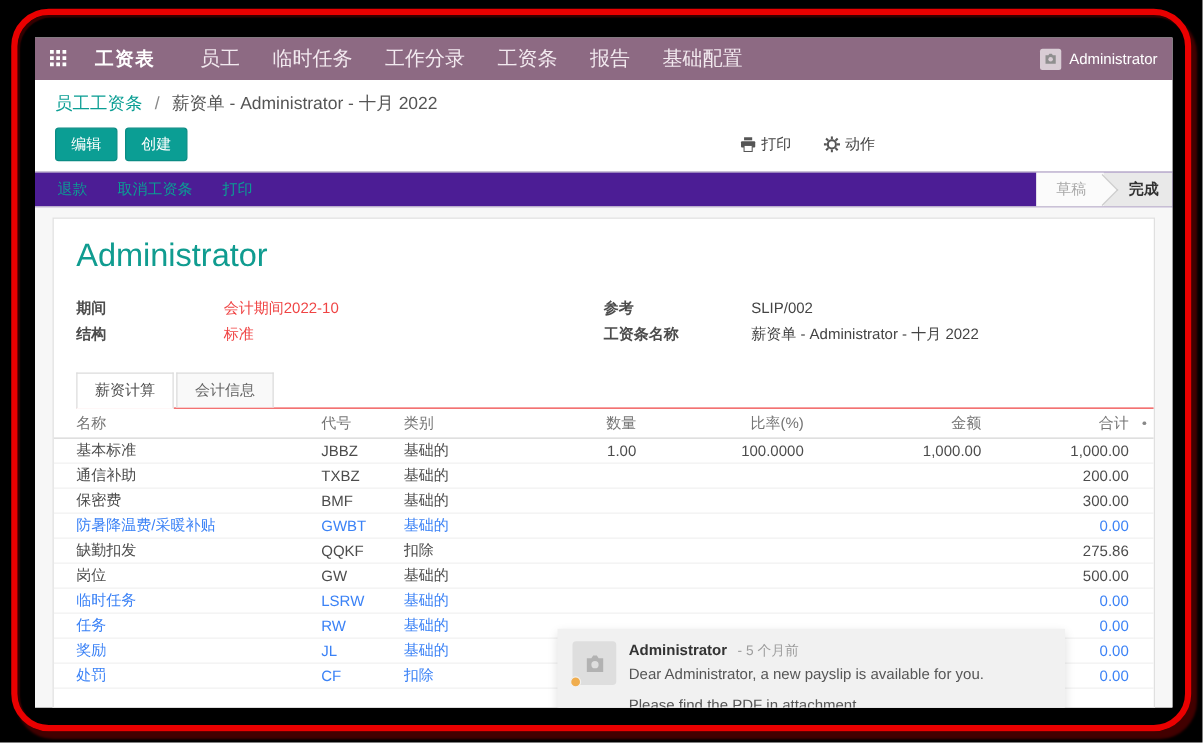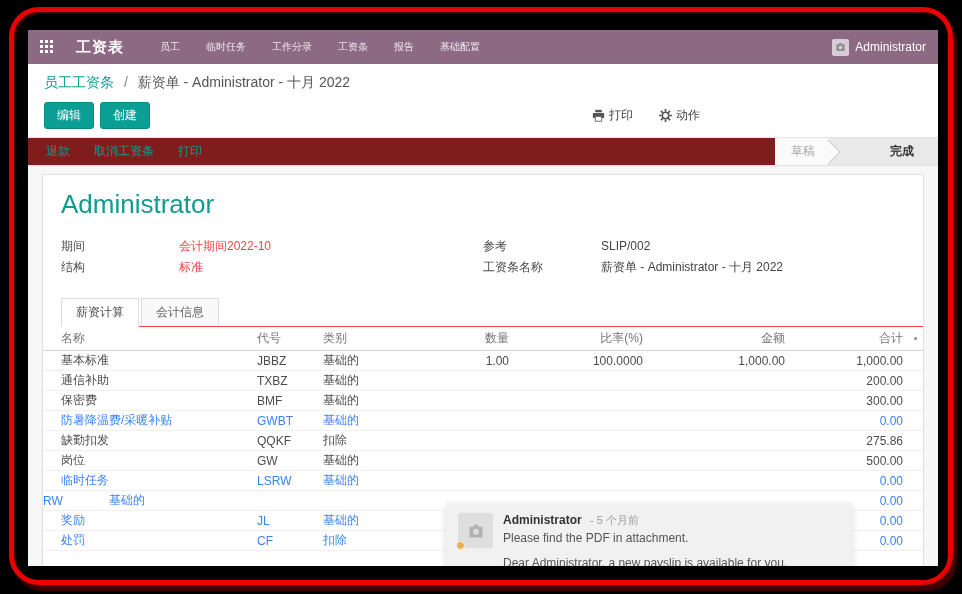--- a/index.html
+++ b/index.html
@@ -15,21 +15,21 @@
   .ui { position:absolute; left:28px; top:30px; width:910px; height:536px;
         background:#fff; overflow:hidden; font-size:12px; color:#4c4c4c; }
 
   
   .nav { height:34px; background:#8d6a83; display:flex; align-items:center; padding:0 12px; }
   .apps-icon { width:15px; height:15px; display:grid; grid-template-columns:repeat(3,3px);
                grid-template-rows:repeat(3,3px); gap:2px; cursor:pointer; }
   .apps-icon i { background:#fff; }
   .brand { color:#fff; font-size:15px; font-weight:bold; margin-left:21px; letter-spacing:1px; }
   .menu { display:flex; margin-left:36px; }
-  .menu a { color:#f2e9ef; font-size:10px; margin-right:26px; text-decoration:none; cursor:pointer; }
+  .menu a { color:#f2e9ef; font-size:16px; margin-right:26px; text-decoration:none; cursor:pointer; }
   .spacer { flex:1; }
   .user { display:flex; align-items:center; color:#fff; font-size:12px; cursor:pointer; }
   .user .uavatar { width:17px; height:17px; border-radius:2px; background:#d9cdd5;
                    display:flex; align-items:center; justify-content:center; margin-right:6px; }
 
   
   .bc-row { padding:10px 16px 4px; font-size:14px; background:#fff; }
   .bc-link { color:#0b9e94; text-decoration:none; cursor:pointer; }
   .bc-sep { color:#888; margin:0 6px; }
   .bc-cur { color:#555; }
@@ -38,40 +38,40 @@
   .btn-row { display:flex; align-items:center; padding:6px 16px 8px; background:#fff; }
   .btn { background:#0b9e94; border:1px solid #0a8c84; color:#fff; font-size:12px;
          padding:4px 12px; border-radius:3px; margin-right:6px; cursor:pointer;
          font-family:inherit; }
   .misc { margin-left:auto; margin-right:222px; display:flex; align-items:center; }
   .misc-item { display:flex; align-items:center; color:#444; margin-left:26px; cursor:pointer; }
   .misc-item svg { margin-right:4px; }
 
   
   .workflow { height:29px; border-top:1px solid #e5e5e5; border-bottom:1px solid #e0e0e0;
-              display:flex; align-items:center; background:#7f1d1d; padding-left:18px; }
+              display:flex; align-items:center; background:#4c1d95; padding-left:18px; }
   .wf-link { color:#0b9e94; text-decoration:none; margin-right:24px; cursor:pointer; }
   .statusbar { margin-left:auto; height:100%; display:flex; align-items:stretch;
-               background:#e9e9e9; overflow:hidden;gap:41px; }
+               background:#e9e9e9; overflow:hidden; }
   .stage { display:flex; align-items:center; }
   .stage.draft { background:#fbfbfb; color:#a8a8a8; padding:0 14px 0 16px; position:relative; }
   .stage.draft::after { content:''; position:absolute; right:-8px; top:50%; width:17px; height:17px;
                         margin-top:-8.5px; background:#fbfbfb; border-top:1px solid #ccc;
                         border-right:1px solid #ccc; transform:rotate(45deg); }
-  .stage.done { color:#333; font-weight:bold; padding:0 24px 0 20px; }
+  .stage.done { color:#333; font-weight:bold; padding:0 11px 0 20px; }
 
   
   .content { position:relative; background:#f7f7f7; height:472px; padding-top:8px; }
   .sheet { margin:0 14px; background:#fff; border:1px solid #e0e0e0; height:100%;
            padding-top:14px; overflow:hidden; }
   .sheet h1 { font-size:26px; font-weight:400; color:#109c90; padding:0 18px; margin-bottom:16px; }
   .fields { display:flex; padding:0 18px; }
   .fgroup { width:50%; }
   .frow { display:flex; line-height:21px; }
-  .frow label { width:118px; font-weight:normal; color:#4c4c4c; flex:0 0 118px; }
+  .frow label { width:118px; font-weight:bold; color:#4c4c4c; flex:0 0 118px; }
   .fval { color:#444; }
   a.fval.link { color:#ef4444; text-decoration:none; cursor:pointer; }
 
   .tabs { display:flex; margin:20px 0 0 18px; border-bottom:1px solid #ef4444; }
   .tab { padding:5px 14px; font-size:12px; border:1px solid #dcdcdc; border-bottom:none;
          background:#f9f9f9; color:#666; cursor:pointer; margin-right:2px; }
   .tab.active { background:#fff; color:#4c4c4c; margin-bottom:-1px; border-bottom:1px solid #fff; }
 
   .pager-row { display:flex; justify-content:flex-end; align-items:center; height:22px;
                padding-right:10px; color:#666; }
@@ -307,20 +307,21 @@
     <span class="td c-code">LSRW</span>
     <span class="td c-cat">基础的</span>
     <span class="td c-qty num"></span>
     <span class="td c-rate num"></span>
     <span class="td c-amount num"></span>
     <span class="td c-total num">0.00</span>
     <span class="td c-opts"></span>
   </div>
 
   <div class="tr hl">
+    <span class="td c-name">任务</span>
     <span class="td c-code">RW</span>
     <span class="td c-cat">基础的</span>
     <span class="td c-qty num"></span>
     <span class="td c-rate num"></span>
     <span class="td c-amount num"></span>
     <span class="td c-total num">0.00</span>
     <span class="td c-opts"></span>
   </div>
 
   <div class="tr hl">
@@ -355,21 +356,21 @@
               <path d="M3 5h5l2-3h4l2 3h5v15H3z" fill="#b2b2b2"></path>
               <circle cx="12" cy="12" r="4" fill="#dedede"></circle>
             </svg>
           <span class="dot"></span>
         </span>
         <div class="msg-body">
           <div class="msg-head">
             <span class="author">Administrator</span>
             <span class="mtime"><span>-</span> <span>5 个月前</span></span>
           </div>
+          <div class="para">Dear Administrator, a new payslip is available for you.</div>
           <div class="para">Please find the PDF in attachment.</div>
-          <div class="para">Dear Administrator, a new payslip is available for you.</div>
 
         </div>
       </div>
 
     </div>
   </div>
 </div>
 
 </body></html>

